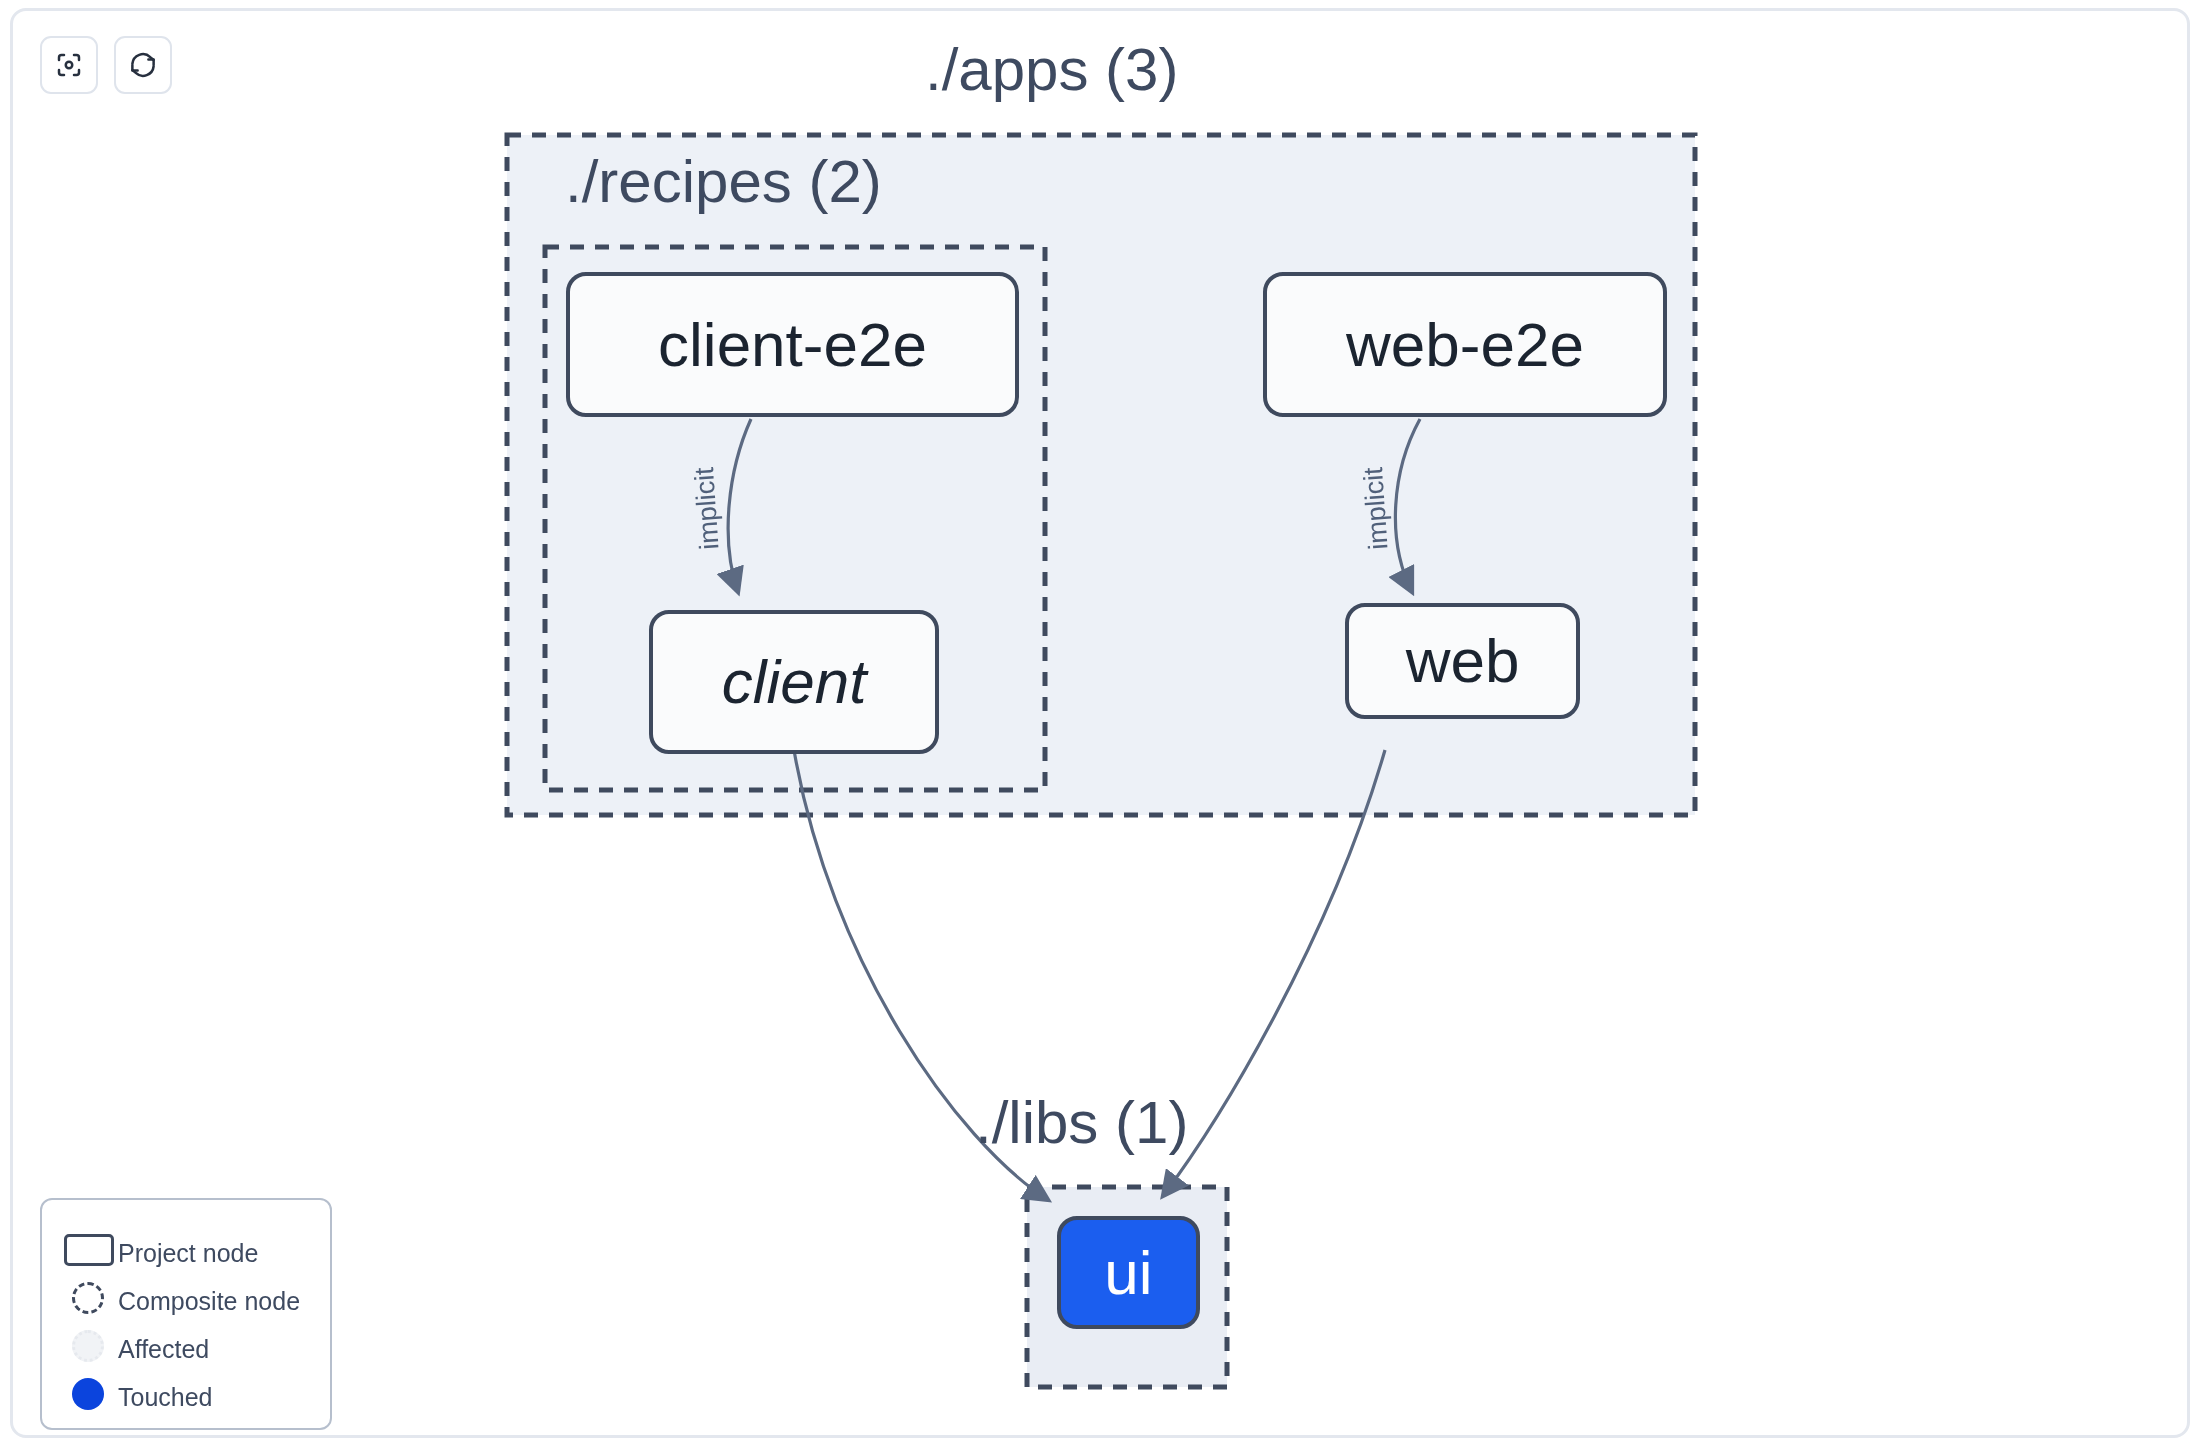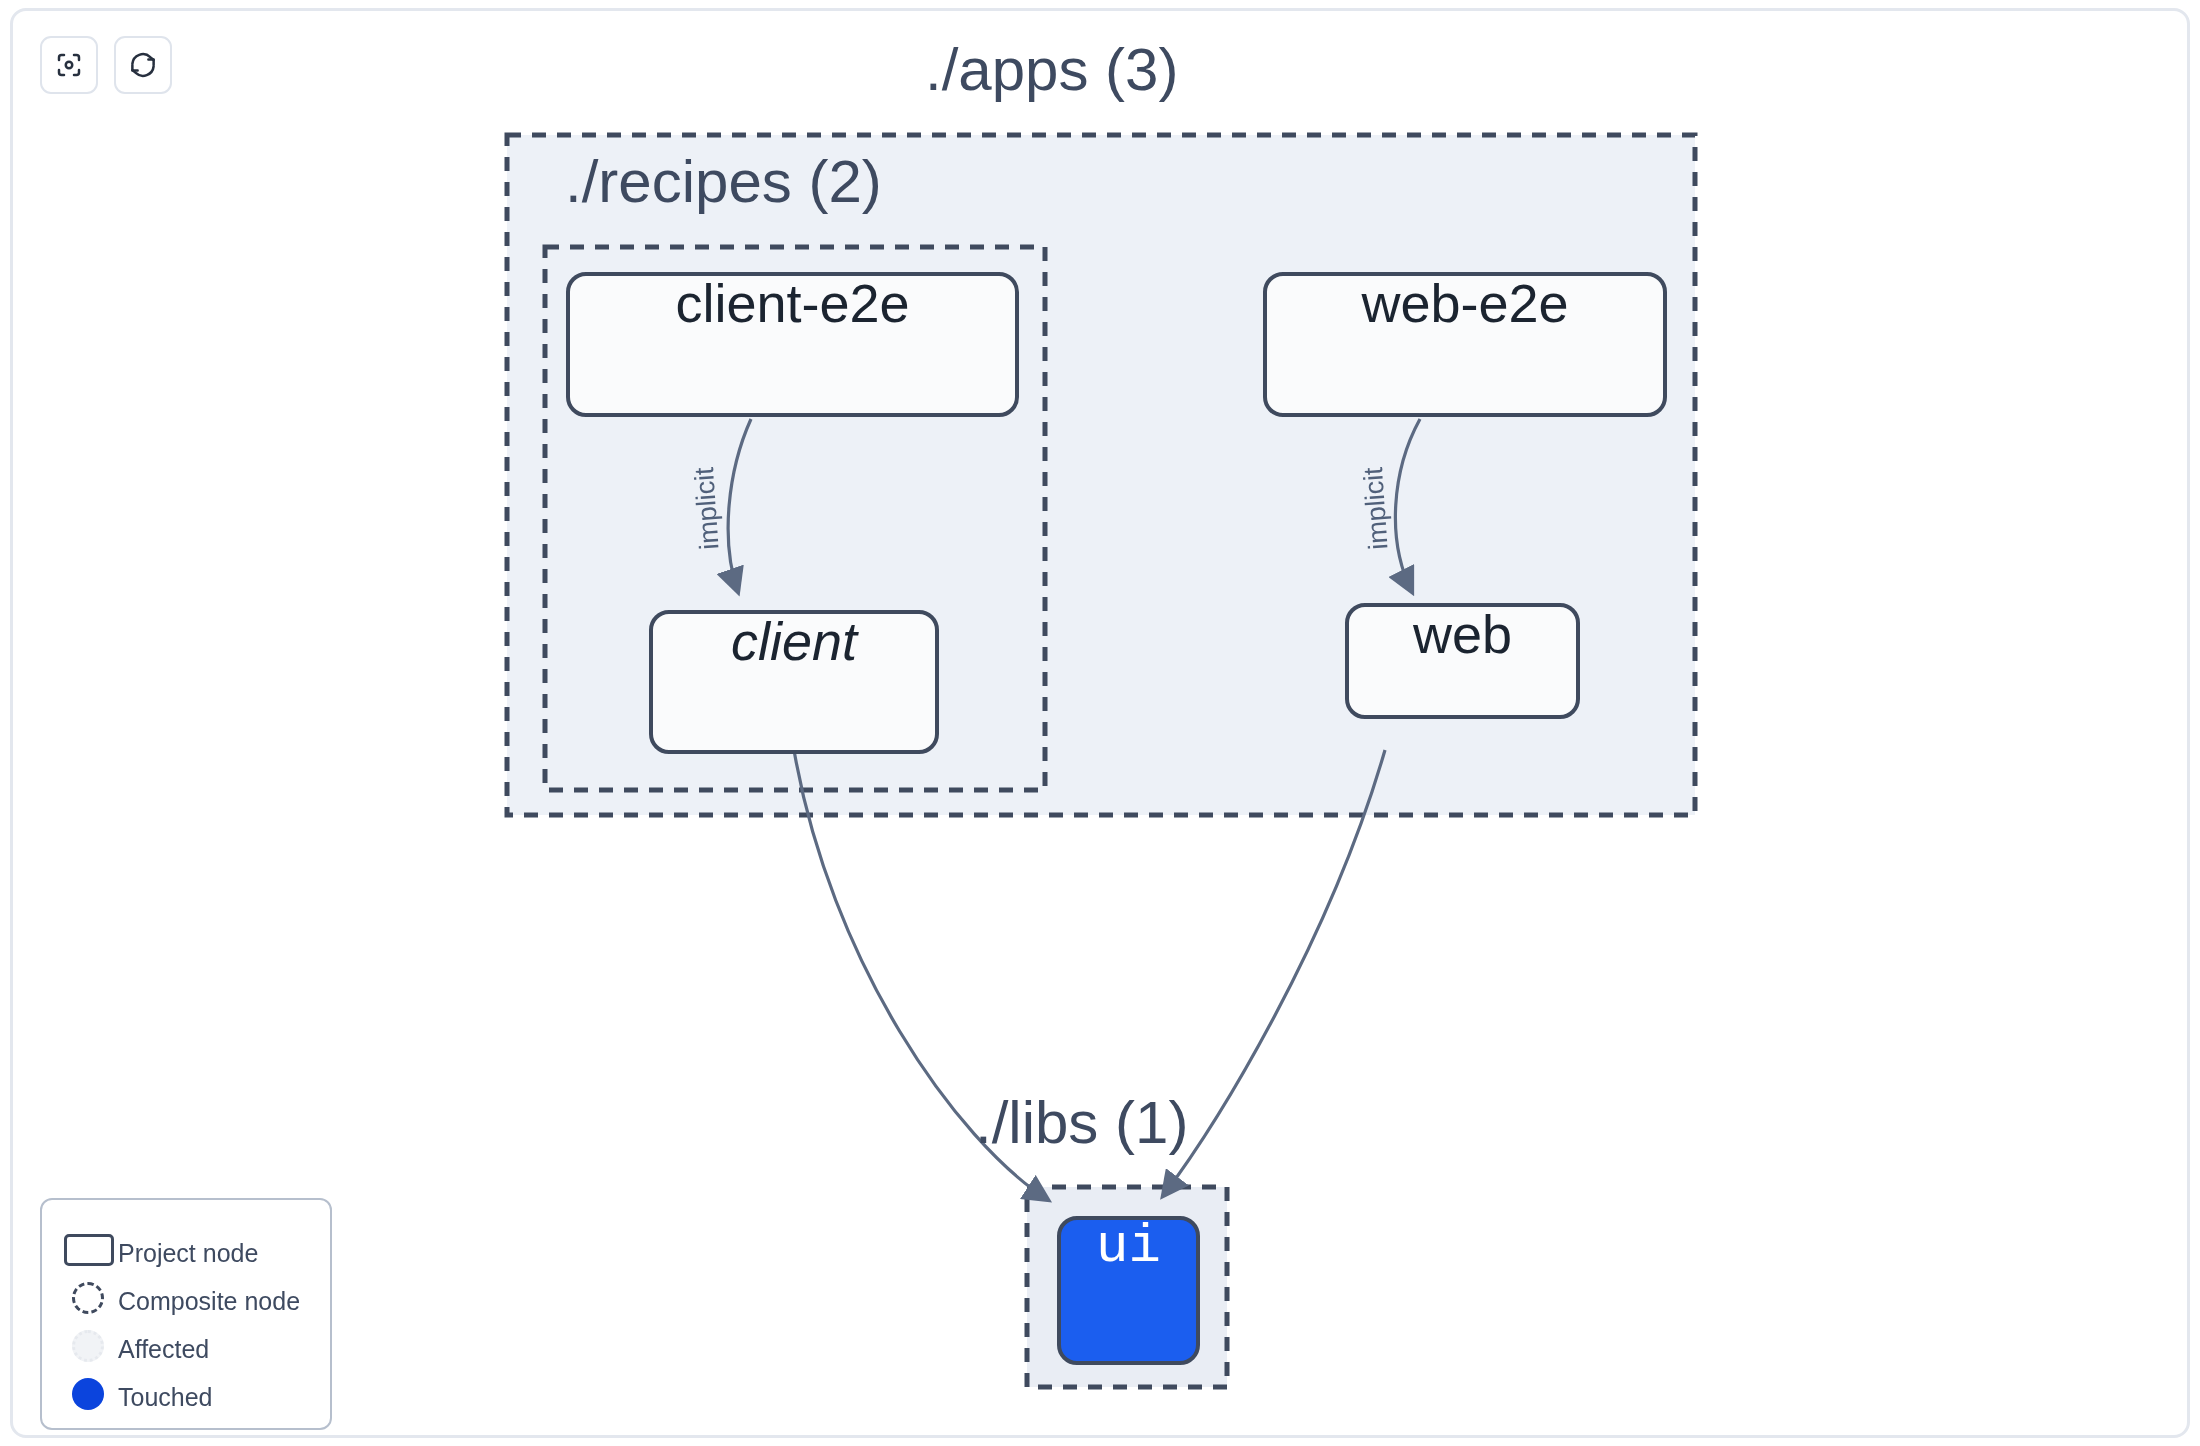--- a/index.html
+++ b/index.html
@@ -73,27 +73,27 @@
     white-space: nowrap;
     font-family: "Liberation Sans", sans-serif;
     z-index: 25;
   }
 
   
   .node {
     position: absolute;
     box-sizing: border-box;
     display: flex;
-    align-items: flex-start;
+    align-items: center;
     justify-content: center;
     background: #fafbfc;
     border: 4px solid #3f4a5e;
     border-radius: 20px;
     color: #1b2430;
-    font-size: 54px;
+    font-size: 62px;
     line-height: 1;
     white-space: nowrap;
     cursor: pointer;
     z-index: 30;
   }
   .node.touched {
     background: #1b5eef;
     border-color: #3f4a5e;
     color: #ffffff;
     border-radius: 20px;
@@ -246,21 +246,21 @@
   </div>
 
   <div class="node" style="left:1263px; top:272px; width:404px; height:145px;">
     <span>web-e2e</span>
   </div>
 
   <div class="node" style="left:1345px; top:603px; width:235px; height:116px;">
     <span>web</span>
   </div>
 
-  <div class="node touched" style="left:1057px; top:1216px; width:143px; height:149px;font-family:Liberation Mono, monospace;">
+  <div class="node touched" style="left:1057px; top:1216px; width:143px; height:113px;">
     <span>ui</span>
   </div>
 
   <div class="edge-label" style="left:666px; top:495px; transform:rotate(-94deg);">implicit</div>
 
   <div class="edge-label" style="left:1335px; top:495px; transform:rotate(-94deg);">implicit</div>
 
   <div id="legend">
 
     <div class="legend-row">

